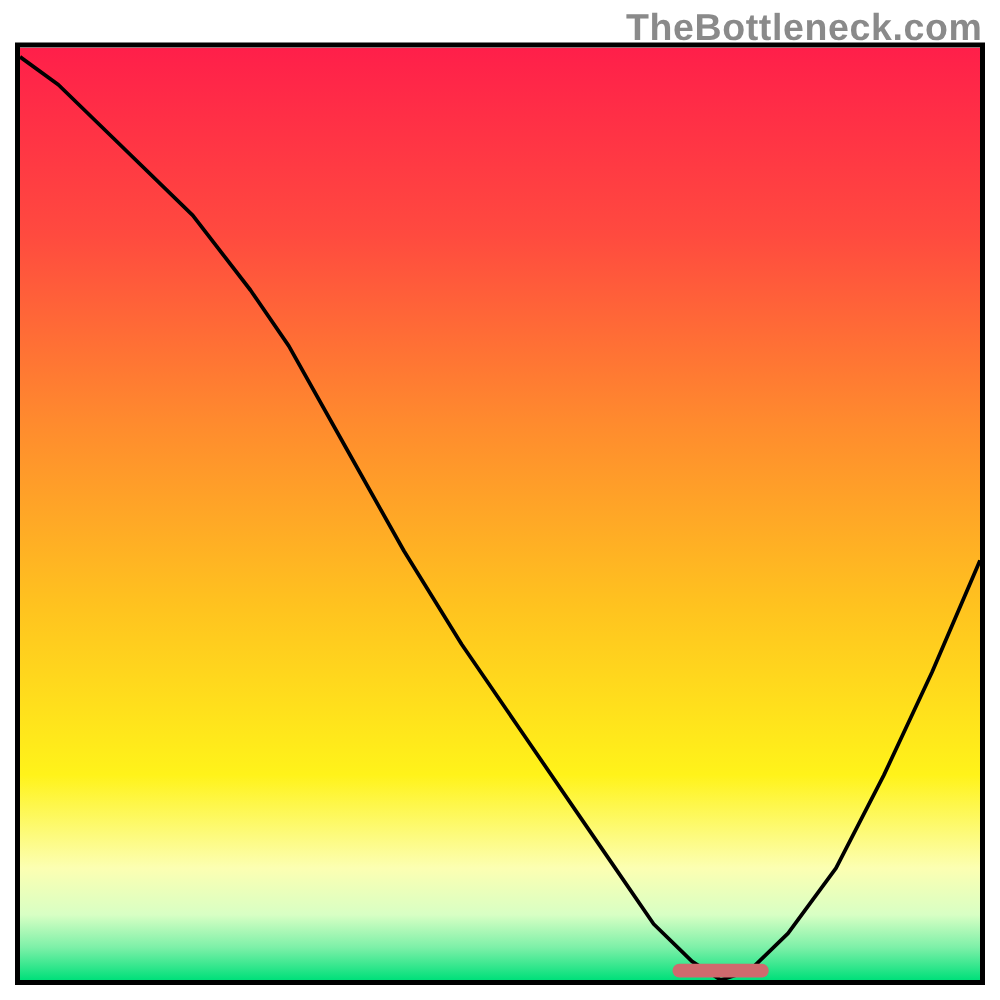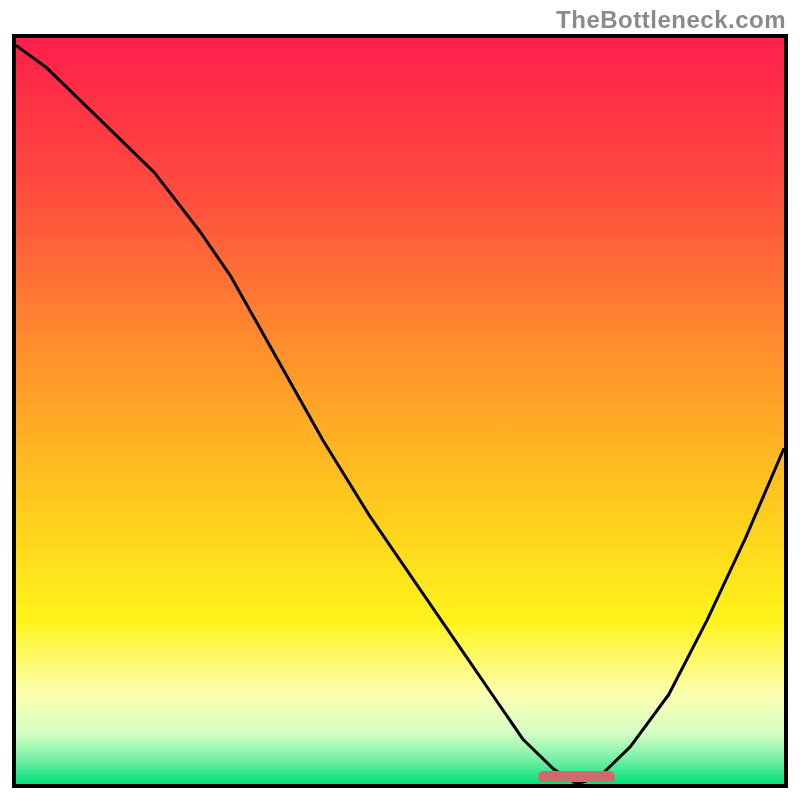--- a/index.html
+++ b/index.html
@@ -9,21 +9,21 @@
     position: relative;
     width: 800px;
     height: 800px;
   }
 
   .watermark {
     position: absolute;
     top: 6px;
     right: 14px;
     font-family: Arial, sans-serif;
-    font-size: 24px;
+    font-size: 30px;
     font-weight: 600;
     color: #8a8a8a;
     letter-spacing: 0.5px;
   }
 
   .plot-wrap {
     position: absolute;
     left: 12px;
     top: 34px;
     width: 776px;

